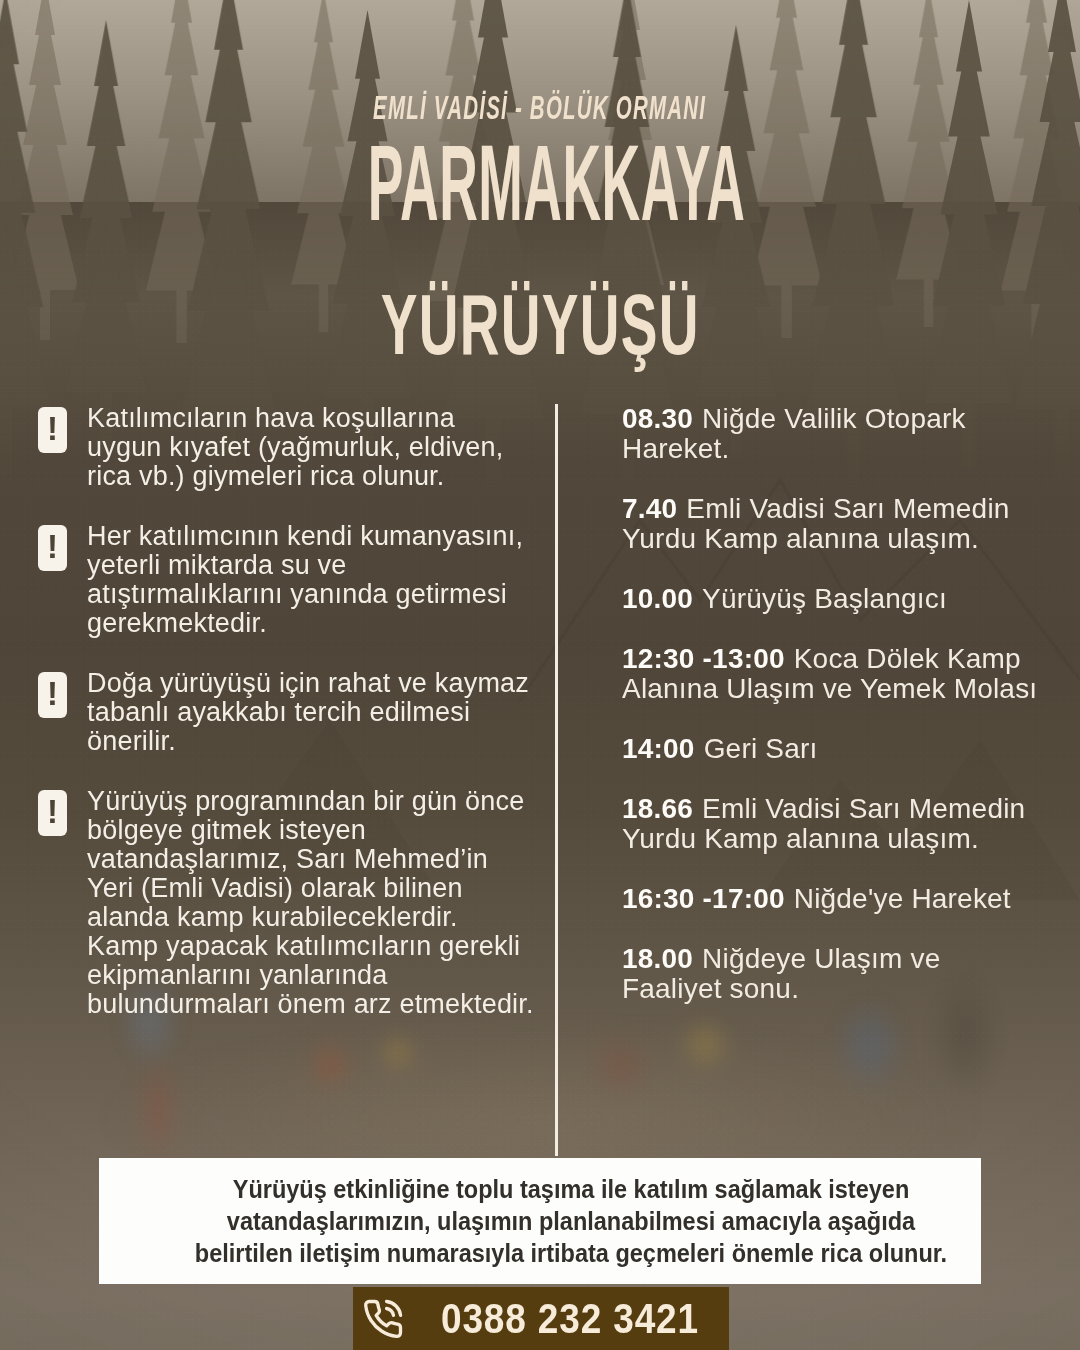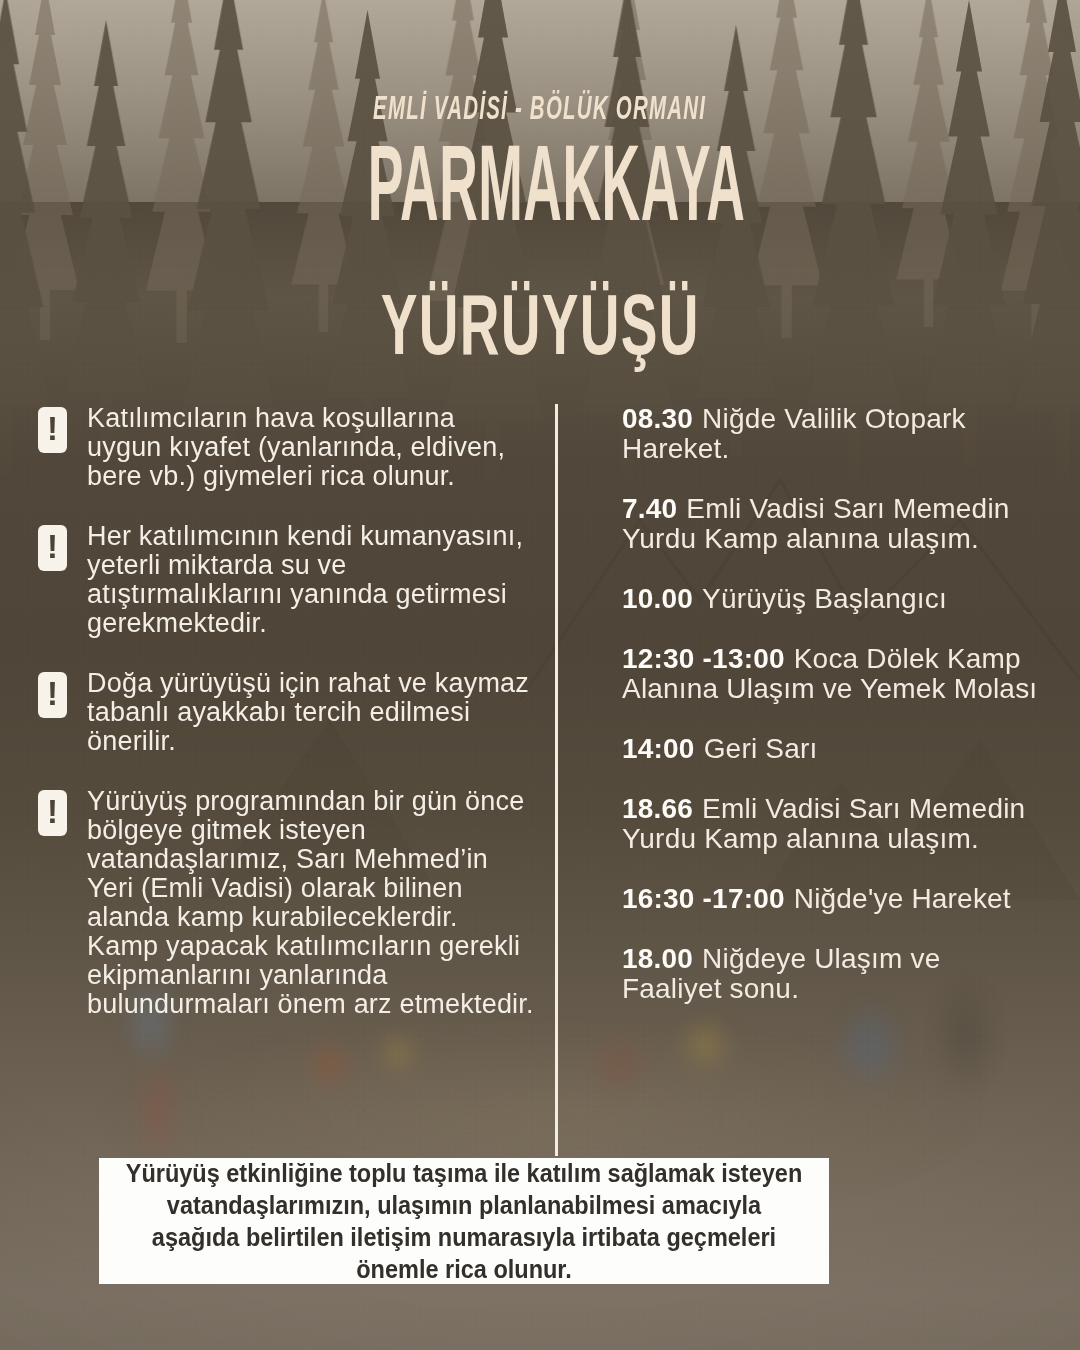--- a/index.html
+++ b/index.html
@@ -90,22 +90,22 @@
   
   .divider { position: absolute; left: 555px; top: 404px; width: 3px; height: 752px; background: #f2ece2; z-index: 5; }
 
   
   .schedule { position: absolute; left: 622px; top: 404px; width: 426px; z-index: 5; }
   .sched-item { margin-bottom: 30px; font-size: 28px; line-height: 30px; color: #f1ebe1; letter-spacing: .2px; }
   .sched-item b { font-weight: bold; color: #fdfbf7; margin-right: 9px; }
 
   
   .notice-box {
-    position: absolute; left: 99px; top: 1158px; width: 730px; height: 126px; z-index: 6;
-    background: #fdfdfc; display: flex; align-items: center; justify-content: flex-start; text-align: center;
+    position: absolute; left: 99px; top: 1158px; width: 882px; height: 126px; z-index: 6;
+    background: #fdfdfc; display: flex; align-items: center; justify-content: flex-end; text-align: center;
   }
   .notice-text {
     margin: 0; width: 820px; font-size: 25px; font-weight: bold; line-height: 32px;
     color: #33302b; transform: scaleX(0.94);
   }
 
   
   .phone-bar {
     position: absolute; left: 353px; top: 1287px; width: 376px; height: 63px; z-index: 6;
     background: #563d10; display: flex; align-items: center; justify-content: center; gap: 16px;
@@ -177,21 +177,21 @@
       <span class="title">PARMAKKAYA</span>
     </div>
     <div class="title2-row">
       <span class="title2">YÜRÜYÜŞÜ</span>
     </div>
   </header>
 
   <section class="notes">
     <div class="note">
       <span class="note-icon">!</span>
-      <span class="note-text">Katılımcıların hava koşullarına uygun kıyafet (yanlarında, eldiven, bere vb.) giymeleri rica olunur.</span>
+      <span class="note-text">Katılımcıların hava koşullarına uygun kıyafet (yağmurluk, eldiven, rica vb.) giymeleri rica olunur.</span>
     </div>
     <div class="note">
       <span class="note-icon">!</span>
       <span class="note-text">Her katılımcının kendi kumanyasını, yeterli miktarda su ve atıştırmalıklarını yanında getirmesi gerekmektedir.</span>
     </div>
     <div class="note">
       <span class="note-icon">!</span>
       <span class="note-text">Doğa yürüyüşü için rahat ve kaymaz tabanlı ayakkabı tercih edilmesi önerilir.</span>
     </div>
     <div class="note">
@@ -210,14 +210,24 @@
     <div class="sched-item"><b>14:00</b><span>Geri Sarı</span></div>
     <div class="sched-item"><b>18.66</b><span>Emli Vadisi Sarı Memedin Yurdu Kamp alanına ulaşım.</span></div>
     <div class="sched-item"><b>16:30 -17:00</b><span>Niğde'ye Hareket</span></div>
     <div class="sched-item"><b>18.00</b><span>Niğdeye Ulaşım ve Faaliyet sonu.</span></div>
   </section>
 
   <div class="notice-box">
     <p class="notice-text">Yürüyüş etkinliğine toplu taşıma ile katılım sağlamak isteyen vatandaşlarımızın, ulaşımın planlanabilmesi amacıyla aşağıda belirtilen iletişim numarasıyla irtibata geçmeleri önemle rica olunur.</p>
   </div>
 
+  <div class="phone-bar">
+    <span class="phone-icon">
+      <svg viewBox="0 0 24 24" fill="none" stroke="#f6ecd9" stroke-width="1.9" stroke-linecap="round" stroke-linejoin="round" aria-hidden="true">
+        <path d="M22 16.92v3a2 2 0 0 1-2.18 2 19.79 19.79 0 0 1-8.63-3.07 19.5 19.5 0 0 1-6-6 19.79 19.79 0 0 1-3.07-8.67A2 2 0 0 1 4.11 2h3a2 2 0 0 1 2 1.72 12.84 12.84 0 0 0 .7 2.81 2 2 0 0 1-.45 2.11L8.09 9.91a16 16 0 0 0 6 6l1.27-1.27a2 2 0 0 1 2.11-.45 12.84 12.84 0 0 0 2.81.7A2 2 0 0 1 22 16.92z"></path>
+        <path d="M14.05 6A5 5 0 0 1 18 9.95"></path>
+        <path d="M14.05 2a9 9 0 0 1 8 7.94"></path>
+      </svg>
+    </span>
+    <span class="phone-number">0388 232 3421</span>
+  </div>
 
 </div>
 
 </body></html>

